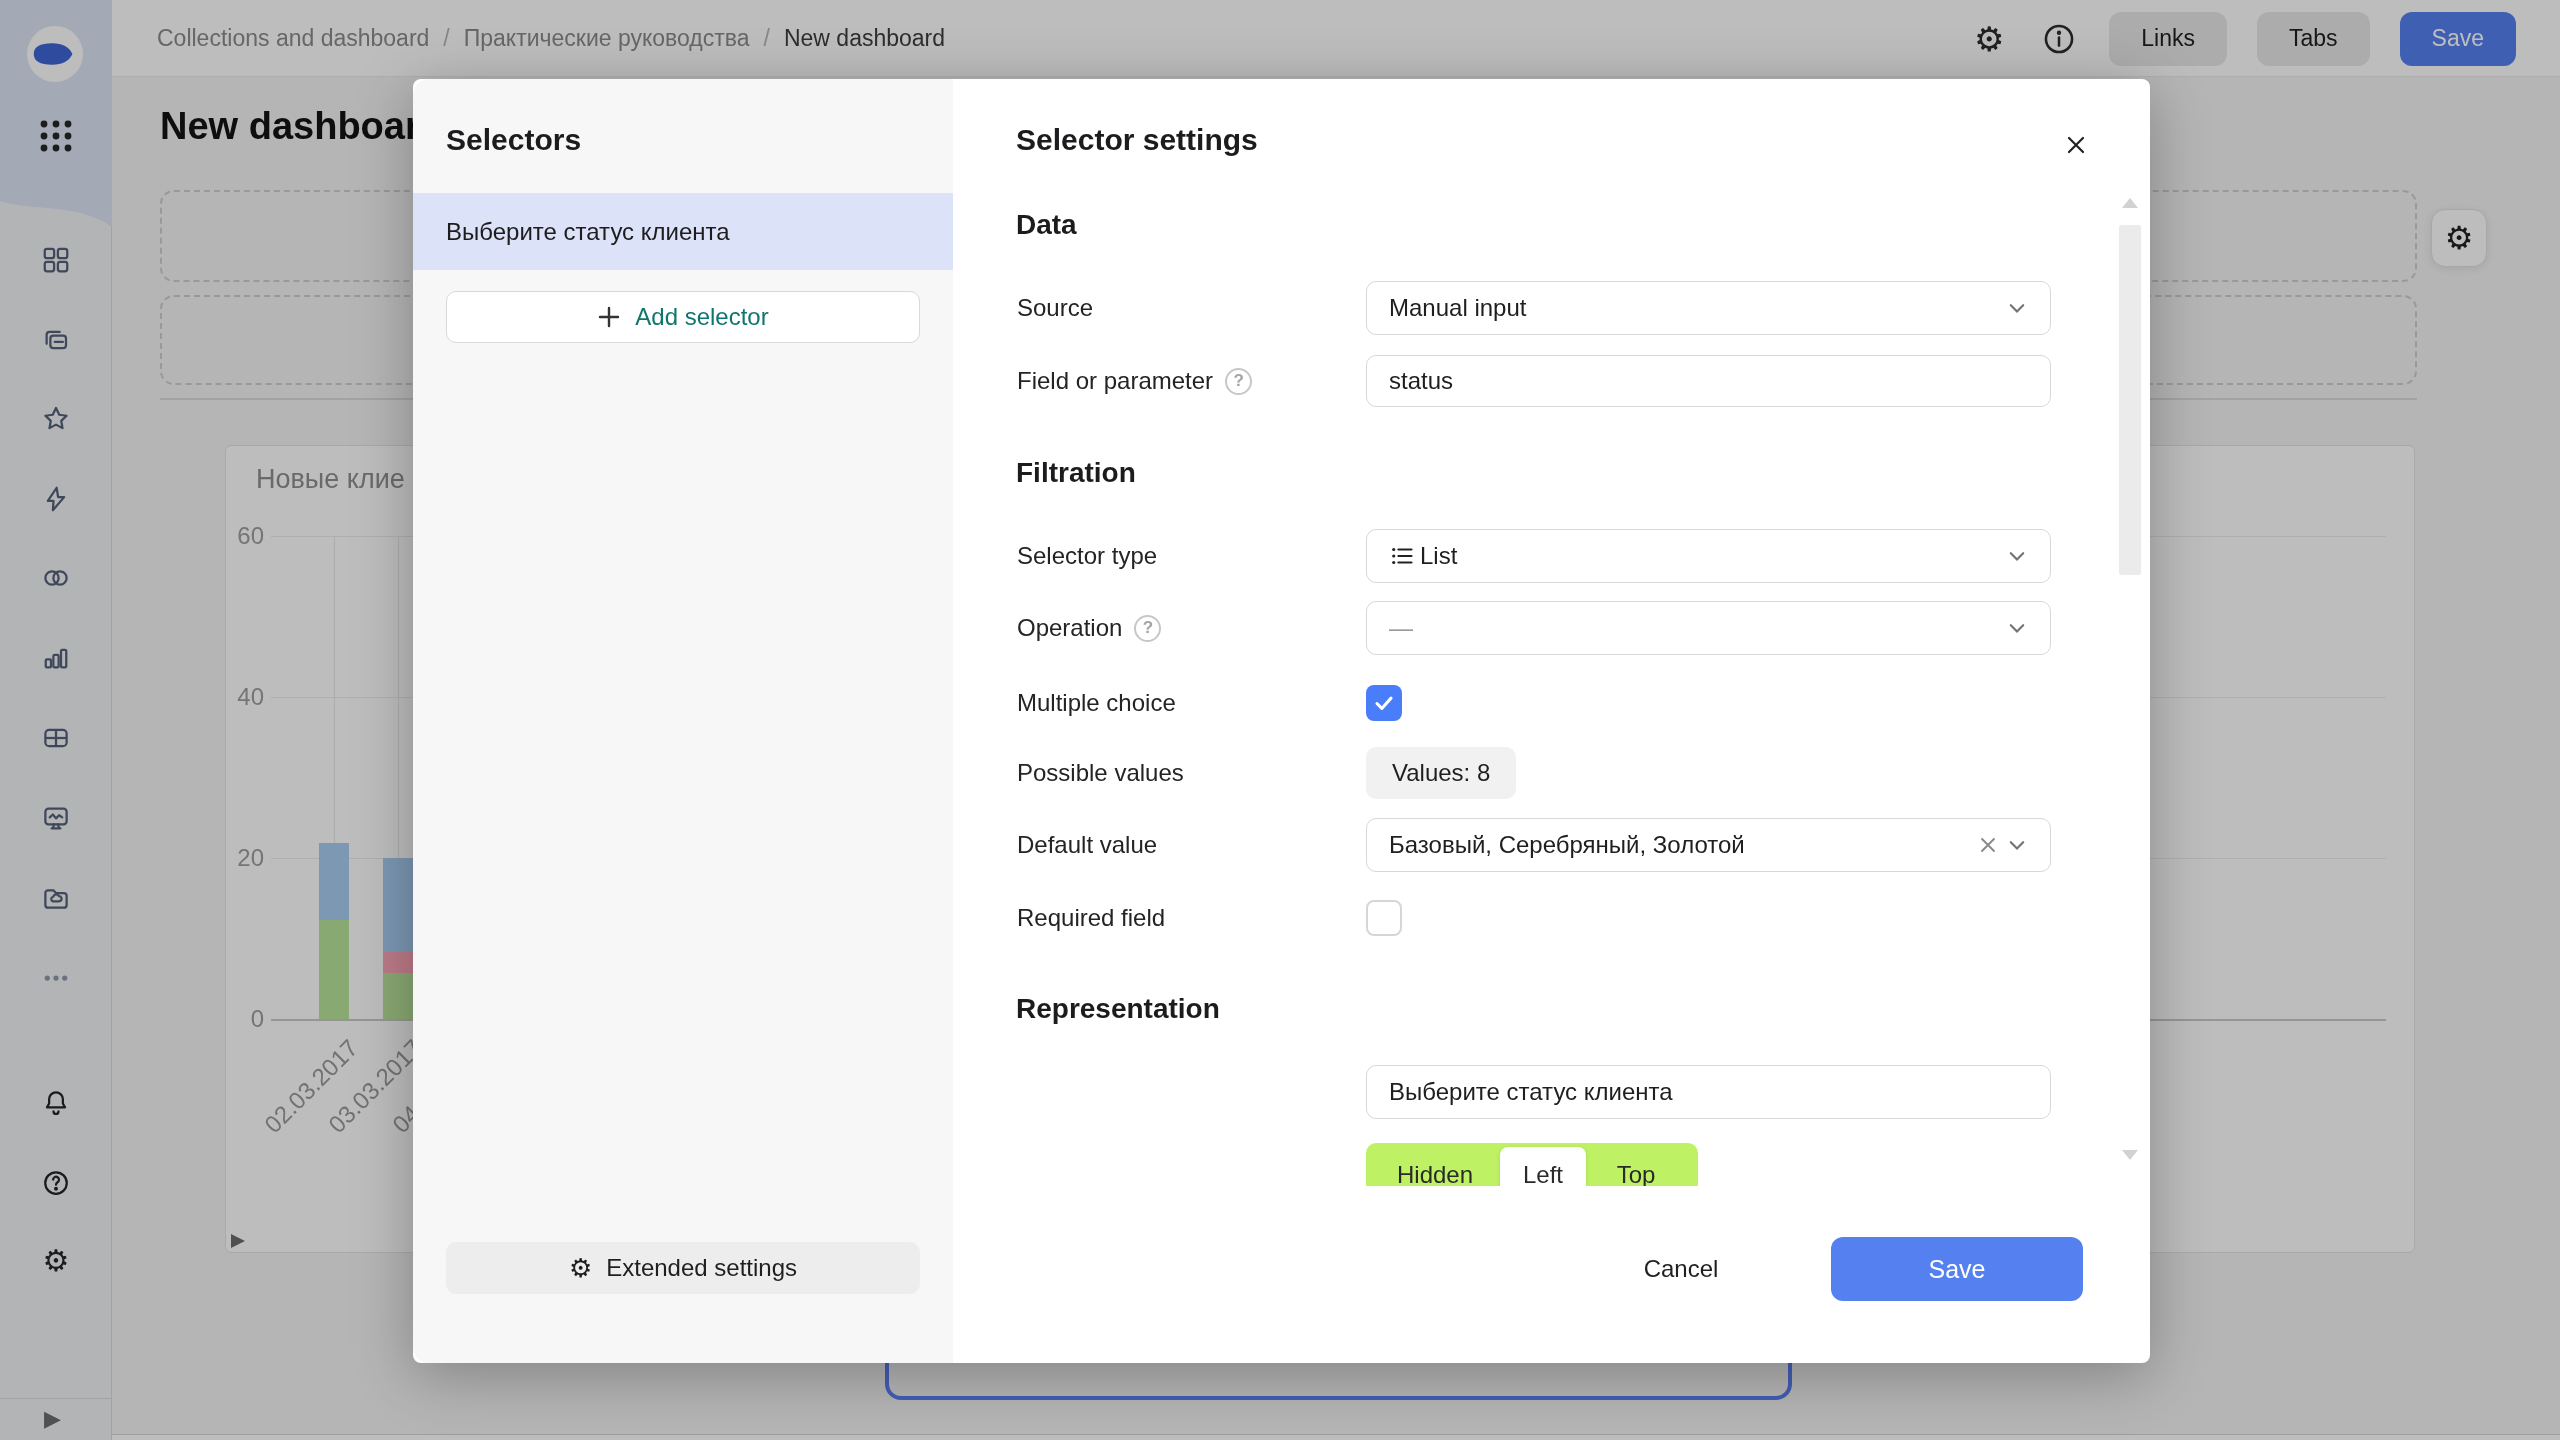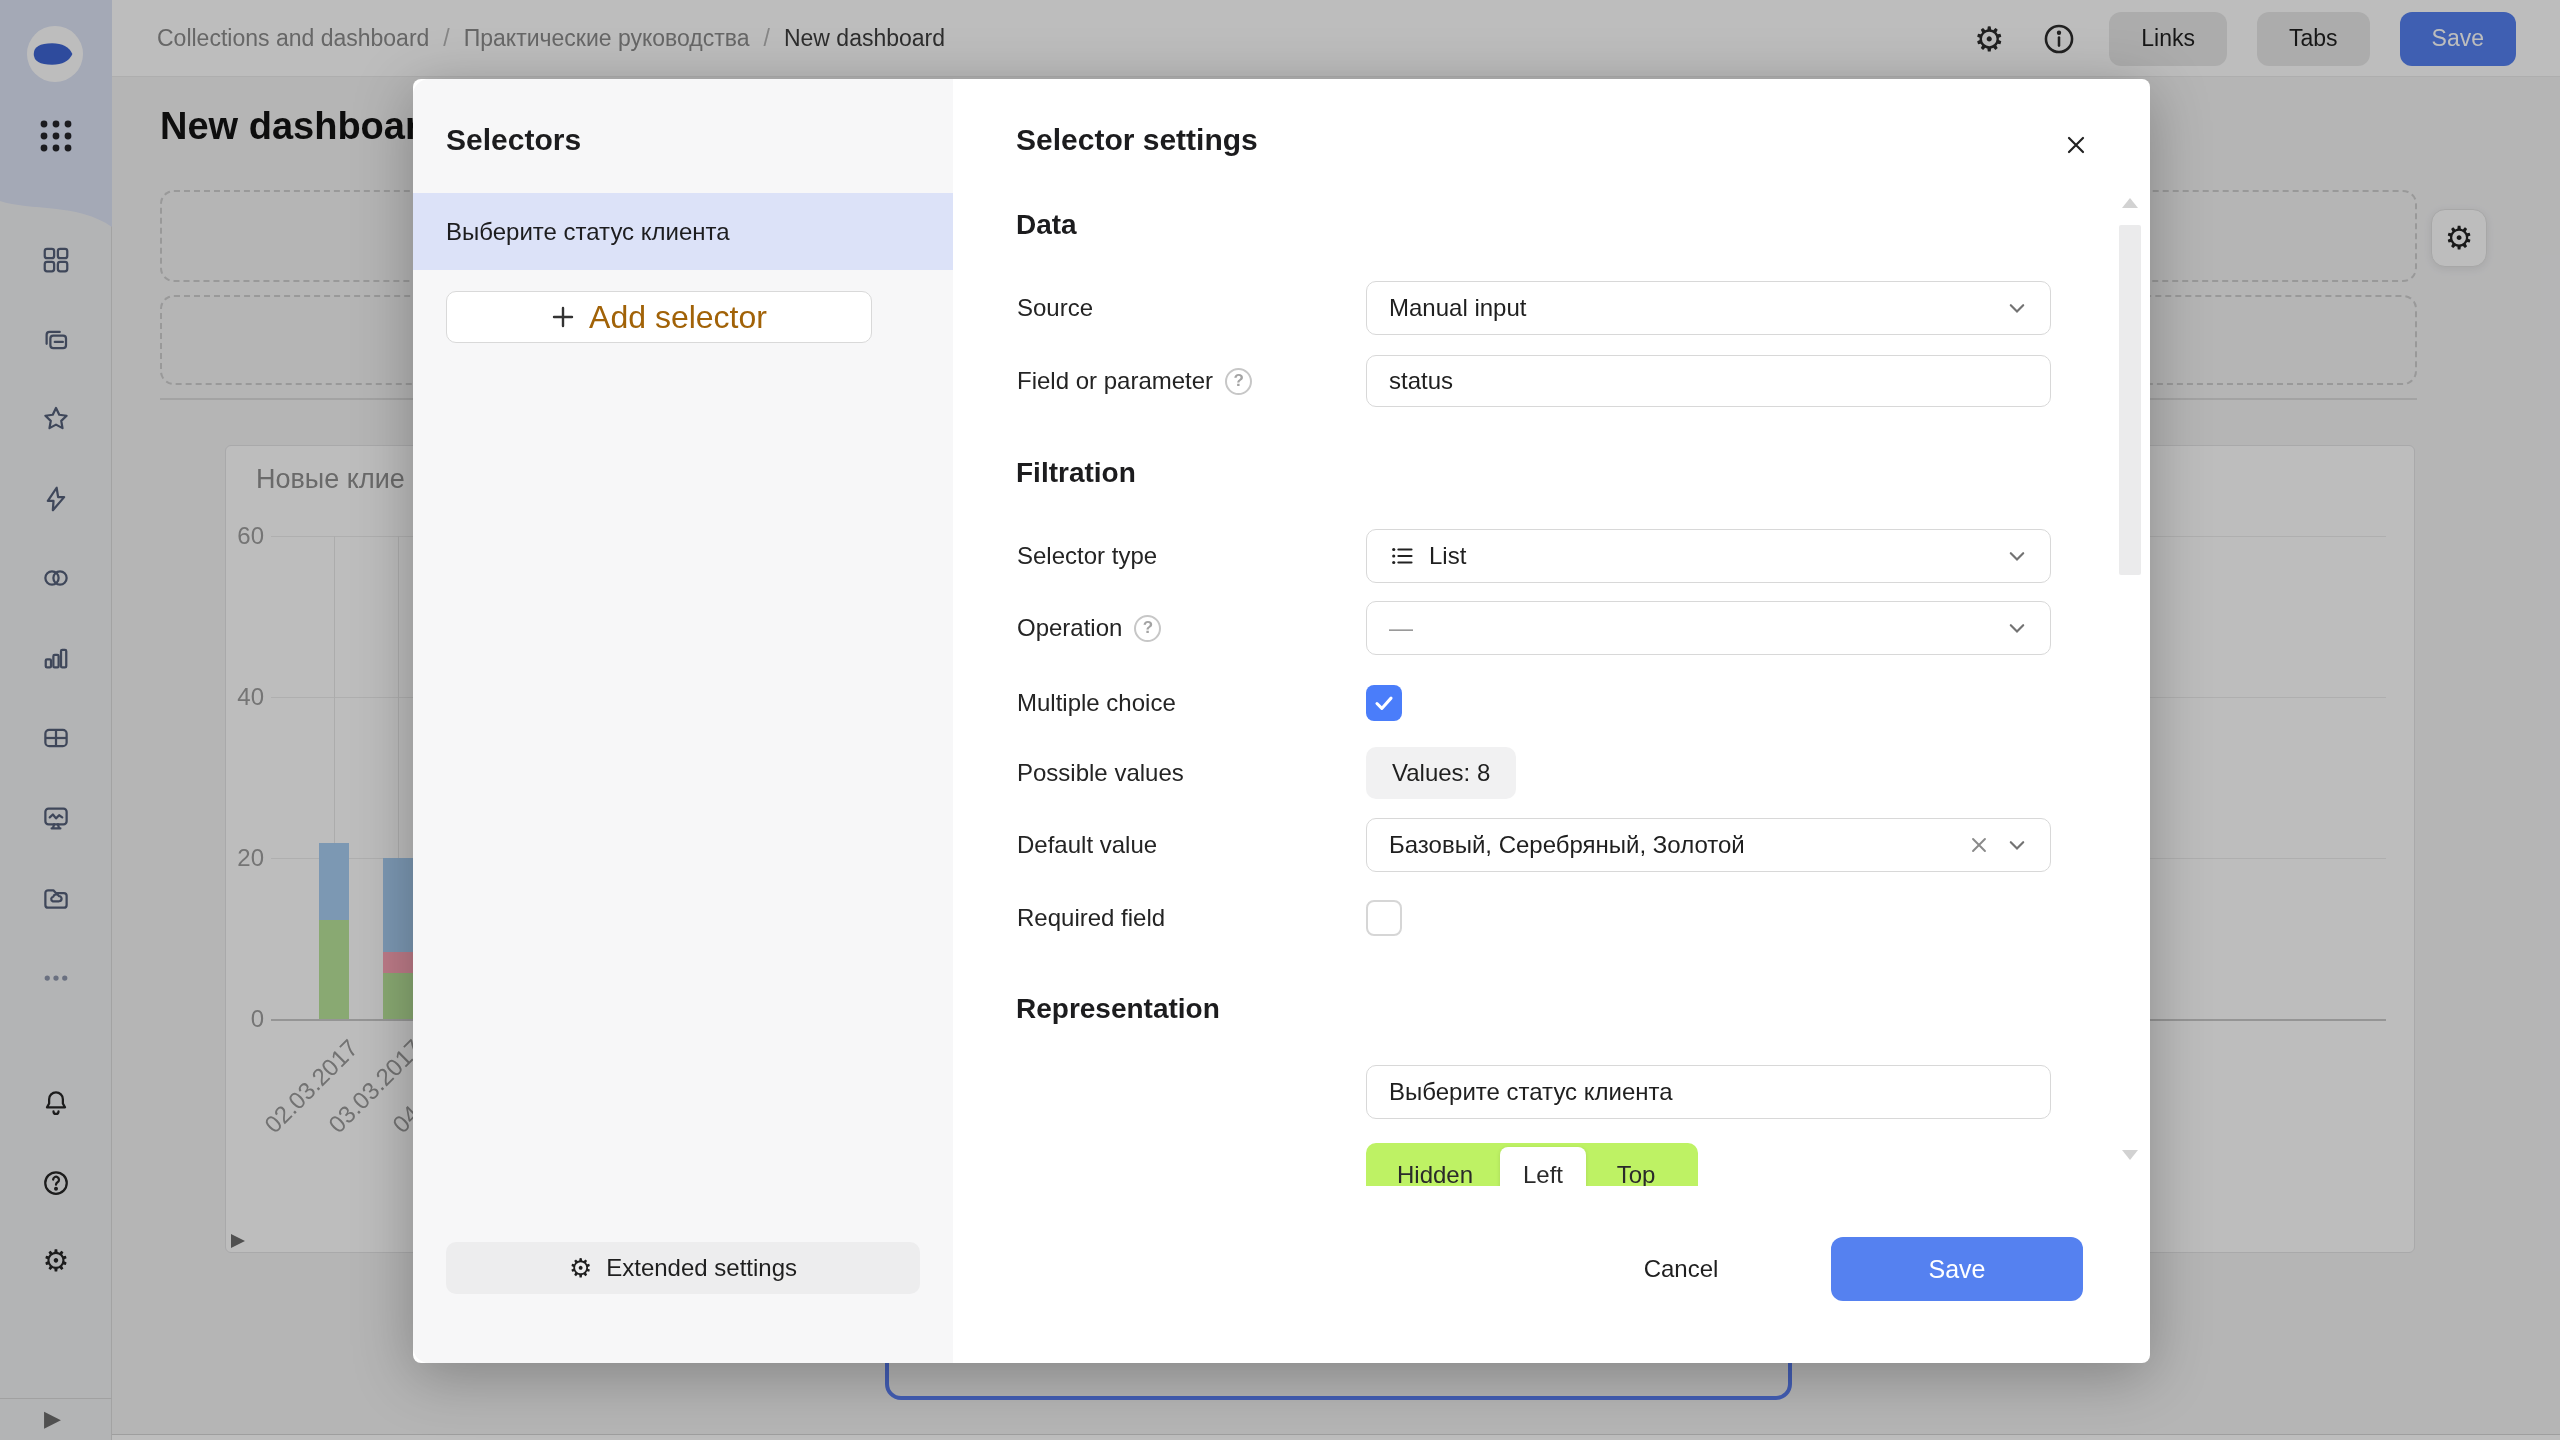--- a/index.html
+++ b/index.html
@@ -70,38 +70,38 @@
   #veil { position:absolute; inset:0; background:rgba(0,0,0,0.26); z-index:50; }
   #modal { position:absolute; left:413px; top:79px; width:1737px; height:1284px; background:#fff;
     border-radius:8px; z-index:100; box-shadow:0 12px 60px rgba(0,0,0,.28); }
 
   
   #sel-panel { position:absolute; left:0; top:0; width:540px; height:1284px; background:#f7f7f8;
     border-radius:16px 0 0 16px; }
   #sel-title { position:absolute; left:33px; top:44px; font-size:30px; font-weight:600; color:#1c1c1e; }
   #sel-item { position:absolute; left:0; top:114px; width:540px; height:77px; background:#dce2f8;
     display:flex; align-items:center; padding-left:33px; font-size:24px; color:#1d1d1f; cursor:pointer; }
-  #add-selector { position:absolute; left:33px; top:212px; width:426px; height:52px; background:#fff;
+  #add-selector { position:absolute; left:33px; top:212px; width:474px; height:52px; background:#fff;
     border:1px solid #d9d9d9; border-radius:10px; display:flex; align-items:center; justify-content:center;
-    gap:14px; font-size:32px; color:#a16207; cursor:pointer; }
+    gap:14px; font-size:24px; color:#0f766e; cursor:pointer; }
   #ext-settings { position:absolute; left:33px; top:1163px; width:474px; height:52px; background:#ededee;
     border-radius:10px; display:flex; align-items:center; justify-content:center; gap:14px;
     font-size:24px; color:#1f1f1f; cursor:pointer; }
   #ext-settings .gear-glyph { font-size:26px; color:#1f1f1f; }
 
   
   #settings-pane { position:absolute; left:540px; top:0; width:1197px; height:1284px; }
   #settings-title { position:absolute; left:63px; top:44px; font-size:30px; font-weight:600; color:#1c1c1e; }
   #close-btn { position:absolute; left:1105px; top:48px; width:36px; height:36px; display:flex;
     align-items:center; justify-content:center; cursor:pointer; }
   .section-h { position:absolute; left:63px; font-size:28px; font-weight:600; color:#1c1c1e; }
   .row-label { position:absolute; left:64px; width:345px; display:flex; align-items:center; gap:12px;
     font-size:24px; color:#242424; }
   .ctrl { position:absolute; left:413px; width:685px; height:54px; border:1.5px solid #d8d8d8;
-    border-radius:10px; background:#fff; display:flex; align-items:center; padding:0 22px; gap:14px;
+    border-radius:10px; background:#fff; display:flex; align-items:center; padding:0 22px; gap:5px;
     font-size:24px; color:#1f1f1f; cursor:pointer; }
   .ctrl .spacer { flex:1; }
   .ctrl .muted { color:#9a9a9a; }
   .hlp { width:27px; height:27px; border:2px solid #c7c7c7; border-radius:50%; color:#a3a3a3;
     font-size:17px; font-weight:700; display:flex; align-items:center; justify-content:center; cursor:pointer; }
   .cbx { position:absolute; left:413px; width:36px; height:36px; border-radius:8px; cursor:pointer; }
   .cbx.on { background:#4a7dfa; }
   .cbx.off { background:#fff; border:2px solid #d6d6d6; }
   #values-chip { position:absolute; left:413px; top:668px; height:52px; padding:0 26px; background:#f1f1f2;
     border-radius:10px; display:flex; align-items:center; font-size:24px; color:#1f1f1f; cursor:pointer; }

